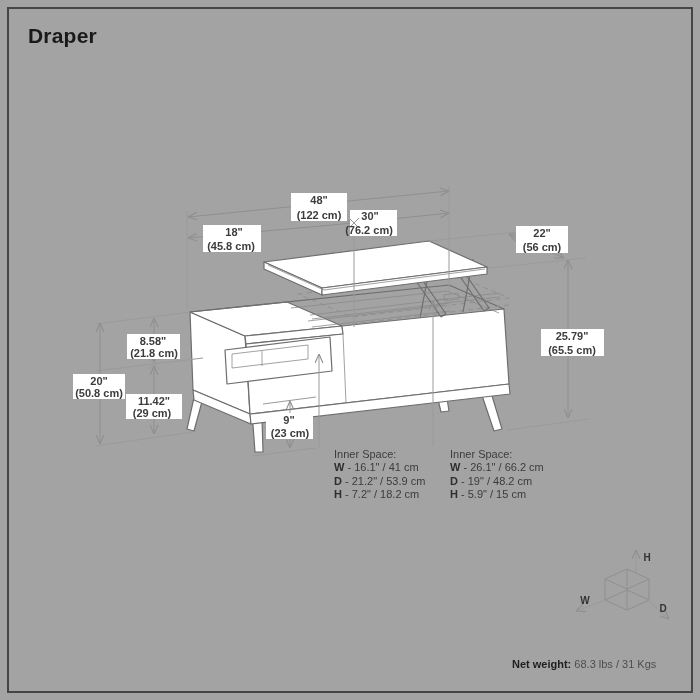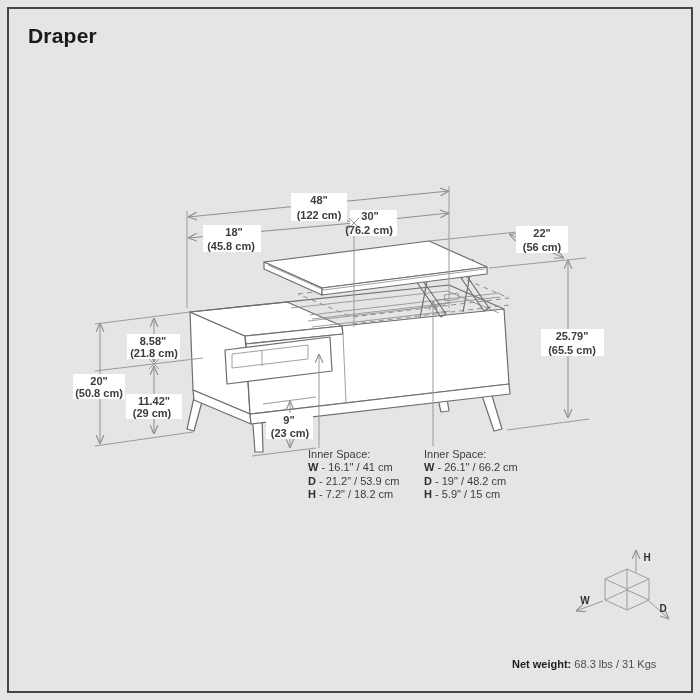--- a/index.html
+++ b/index.html
@@ -1,22 +1,22 @@
 <!DOCTYPE html>
 <html><head>
 <meta charset="utf-8">
 <style>
   html,body{margin:0;padding:0;background:#fff;}
-  .page{position:relative;width:700px;height:700px;background:#e5e5e5;overflow:hidden;
+  .page{position:relative;width:700px;height:700px;background:#a3a3a3;overflow:hidden;
         font-family:"Liberation Sans",sans-serif;}
   .frame{position:absolute;inset:7px;border:2px solid #454545;pointer-events:none;}
   .title{position:absolute;left:28px;top:24px;font-size:21px;font-weight:700;
          color:#1a1a1a;line-height:23px;letter-spacing:.2px;}
   .diagram{position:absolute;left:0;top:0;}
-  .inner-space{position:absolute;font-size:11px;line-height:13.4px;color:#3c3c3c;white-space:nowrap;}
+  .inner-space{position:absolute;font-size:11px;line-height:13.4px;color:#3c3c3c;white-space:nowrap;margin-left:26px;}
   .inner-space b{color:#2e2e2e;}
   .inner-left{left:308px;top:448px;}
   .inner-right{left:424px;top:448px;}
   .net-weight{position:absolute;left:512px;top:658px;font-size:11px;color:#4e4e4e;white-space:nowrap;}
   .net-weight b{color:#1f1f1f;}
   
   .ln{stroke:#6e6e6e;stroke-width:1.2;fill:none;stroke-linejoin:round;}
   .face{stroke:#6e6e6e;stroke-width:1.2;fill:#fff;stroke-linejoin:round;}
   .thin{stroke:#8a8a8a;stroke-width:.8;fill:none;}
   .dash{stroke:#909090;stroke-width:1;fill:none;stroke-dasharray:5 4;}

